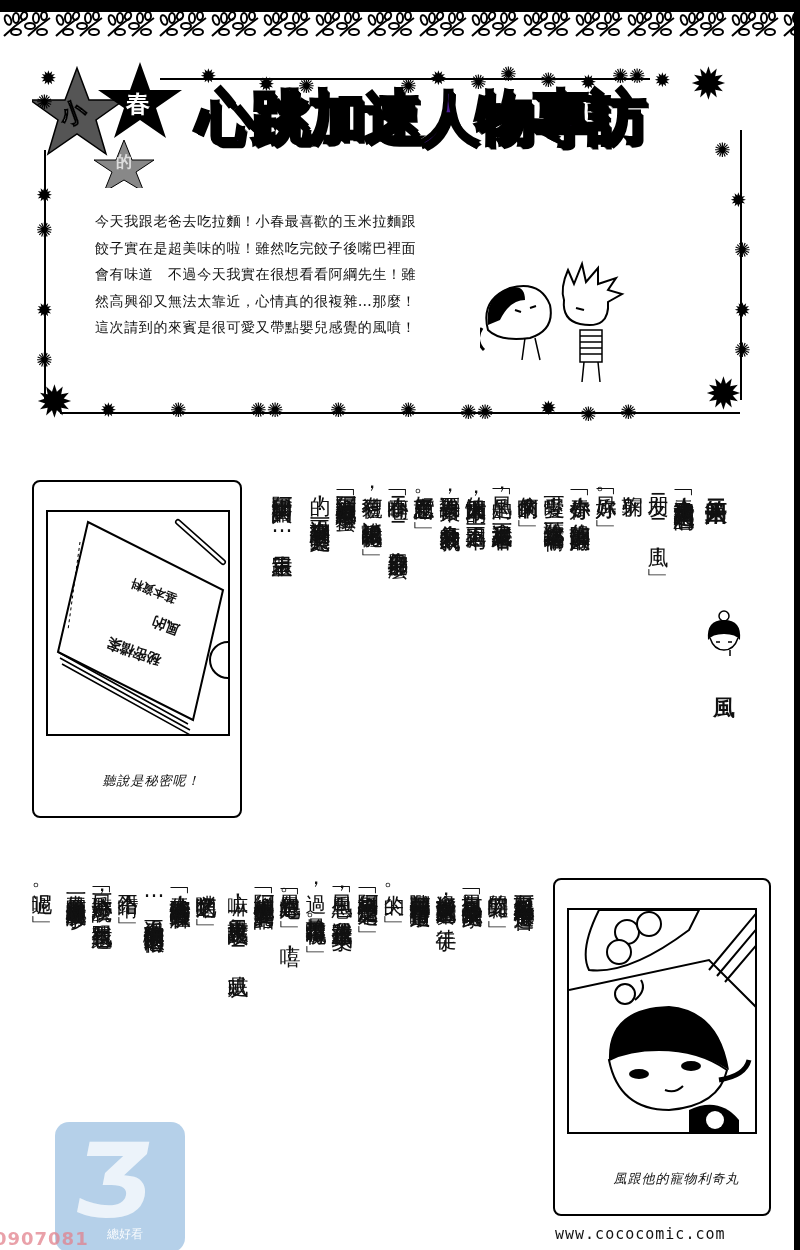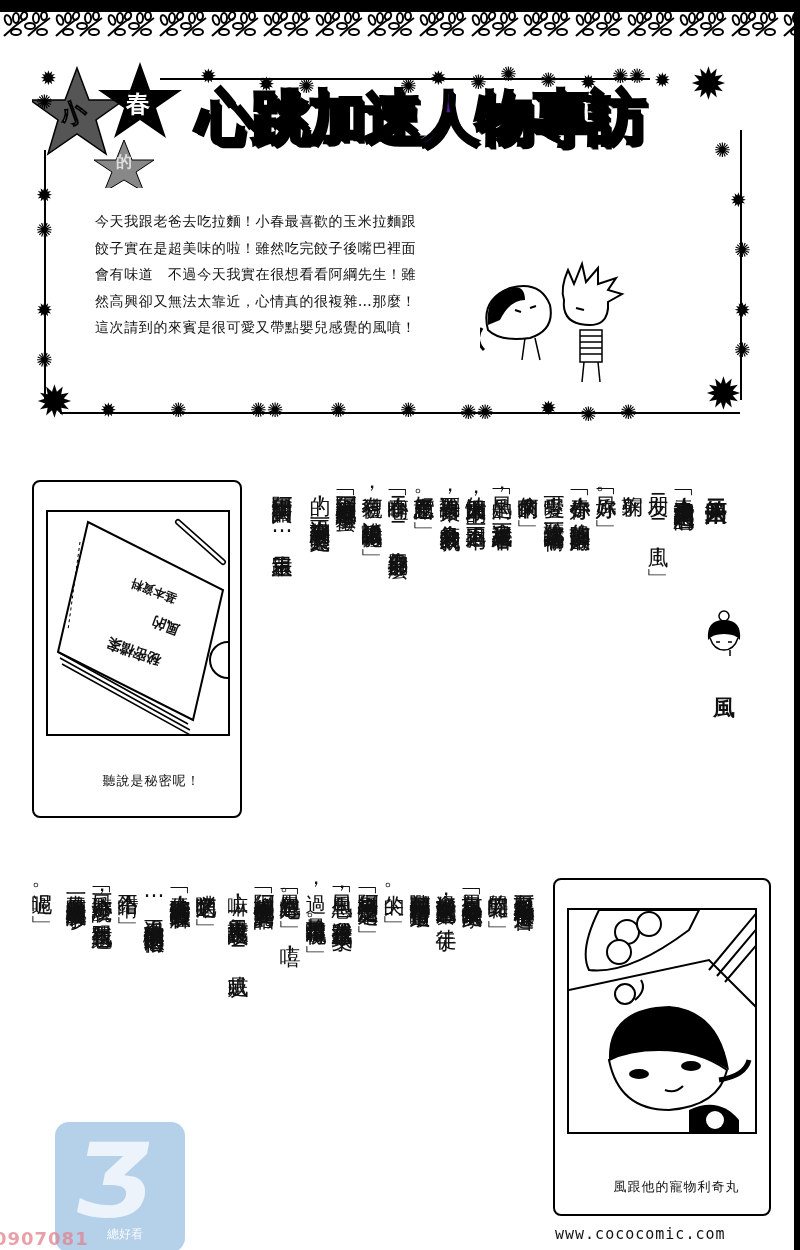--- a/index.html
+++ b/index.html
@@ -33,21 +33,21 @@
 
   .char-area { position: absolute; left: 480px; top: 250px; width: 150px; height: 140px; }
 
   
   .photo {
     position: absolute; border: 2px solid #000; border-radius: 8px; background: #fff;
   }
   .photo .inner { position: absolute; border: 2px solid #000; background: #fff; overflow: hidden; }
   .photo .caption {
     position: absolute; width: 100%; text-align: center;
-    font-family: "DejaVu Serif", serif; font-size: 13px; letter-spacing: 1px; padding-left: 29px;
+    font-family: "DejaVu Serif", serif; font-size: 13px; font-style: italic; letter-spacing: 1px; padding-left: 29px;
   }
 
   
   .vcol {
     position: absolute; writing-mode: vertical-rl; text-orientation: upright;
     font-family: "DejaVu Sans", sans-serif; font-size: 21px; line-height: 24px; letter-spacing: 1px;
     white-space: pre;
   }
   .vcol.bold { font-weight: bold; }
 
@@ -224,21 +224,21 @@
       <path d="M40 150 Q38 98 100 96 Q150 100 160 160 Q130 140 90 140 Q60 140 40 150Z" fill="#000"></path>
       <path d="M40 150 Q50 200 100 200 Q150 196 158 160 Q130 140 90 140 Q60 140 40 150Z" fill="#fff" stroke="#000" stroke-width="2"></path>
       <ellipse cx="70" cy="164" rx="10" ry="5" fill="#000"></ellipse>
       <ellipse cx="122" cy="156" rx="10" ry="5" fill="#000"></ellipse>
       <path d="M96 180 Q106 184 114 176" stroke="#000" stroke-width="2" fill="none"></path>
       <path d="M150 170 Q176 166 180 150" stroke="#000" stroke-width="5" fill="none"></path>
       <path d="M120 200 Q150 186 170 210 L170 226 L120 226Z" fill="#000"></path>
       <circle cx="146" cy="210" r="9" fill="#fff"></circle>
     </svg>
   </div>
-  <div class="caption" style="top:290px;margin-top:8px;">風跟他的寵物利奇丸</div>
+  <div class="caption" style="top:290px;">風跟他的寵物利奇丸</div>
 </div>
 
 <div class="vcol" style="left:512px;top:878px;">包恩以及可樂尼洛一樣都不是普通</div>
 <div class="vcol" style="left:486px;top:878px;">的嬰兒囉…」</div>
 <div class="vcol" style="left:460px;top:878px;">里包恩「風可是最強的拳法家呢。</div>
 <div class="vcol" style="left:434px;top:878px;">拿過好幾次大型比賽的冠軍，徒手</div>
 <div class="vcol" style="left:408px;top:878px;">戰鬥在阿爾柯巴雷諾當中可是最頂</div>
 <div class="vcol" style="left:382px;top:878px;">尖的。」</div>
 <div class="vcol" style="left:356px;top:878px;">阿綱「果然不是泛泛之輩啊！」</div>
 <div class="vcol" style="left:330px;top:878px;">風「里包恩，我還沒跟你正式交手</div>

